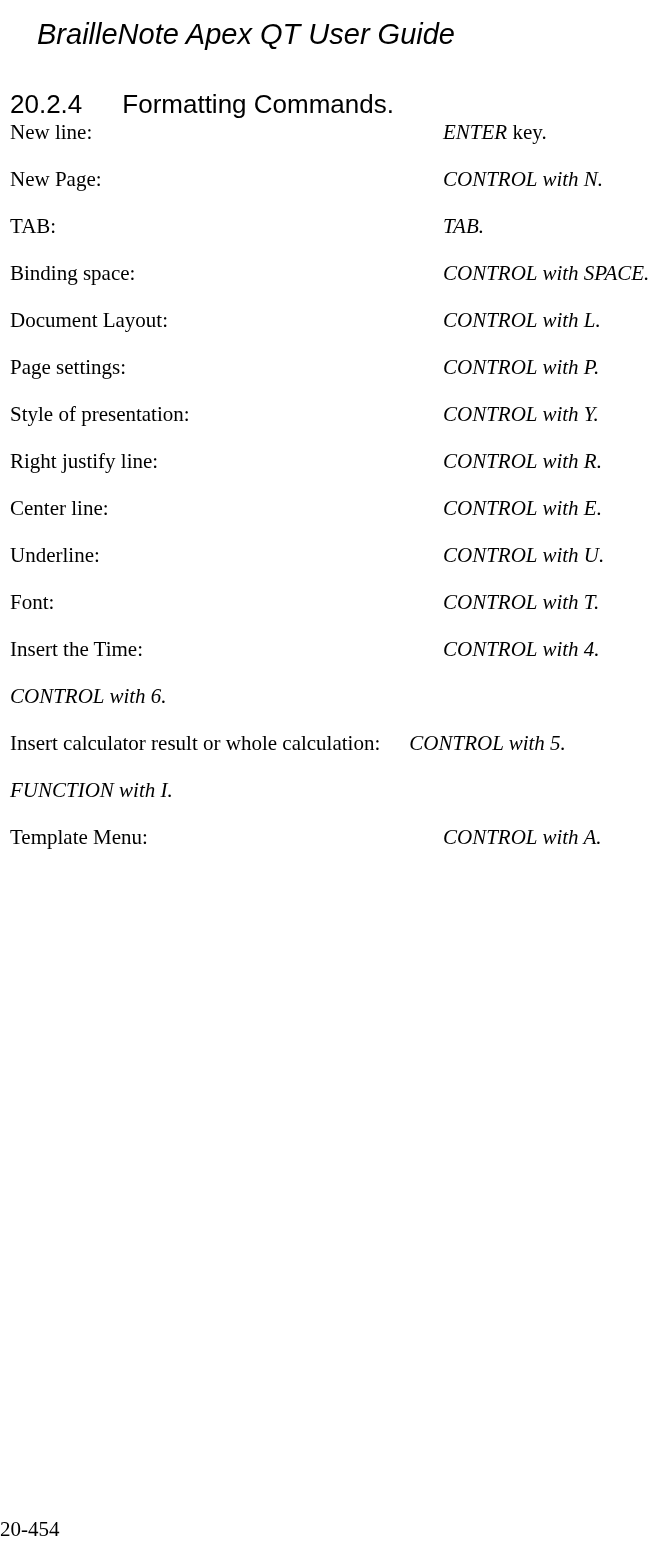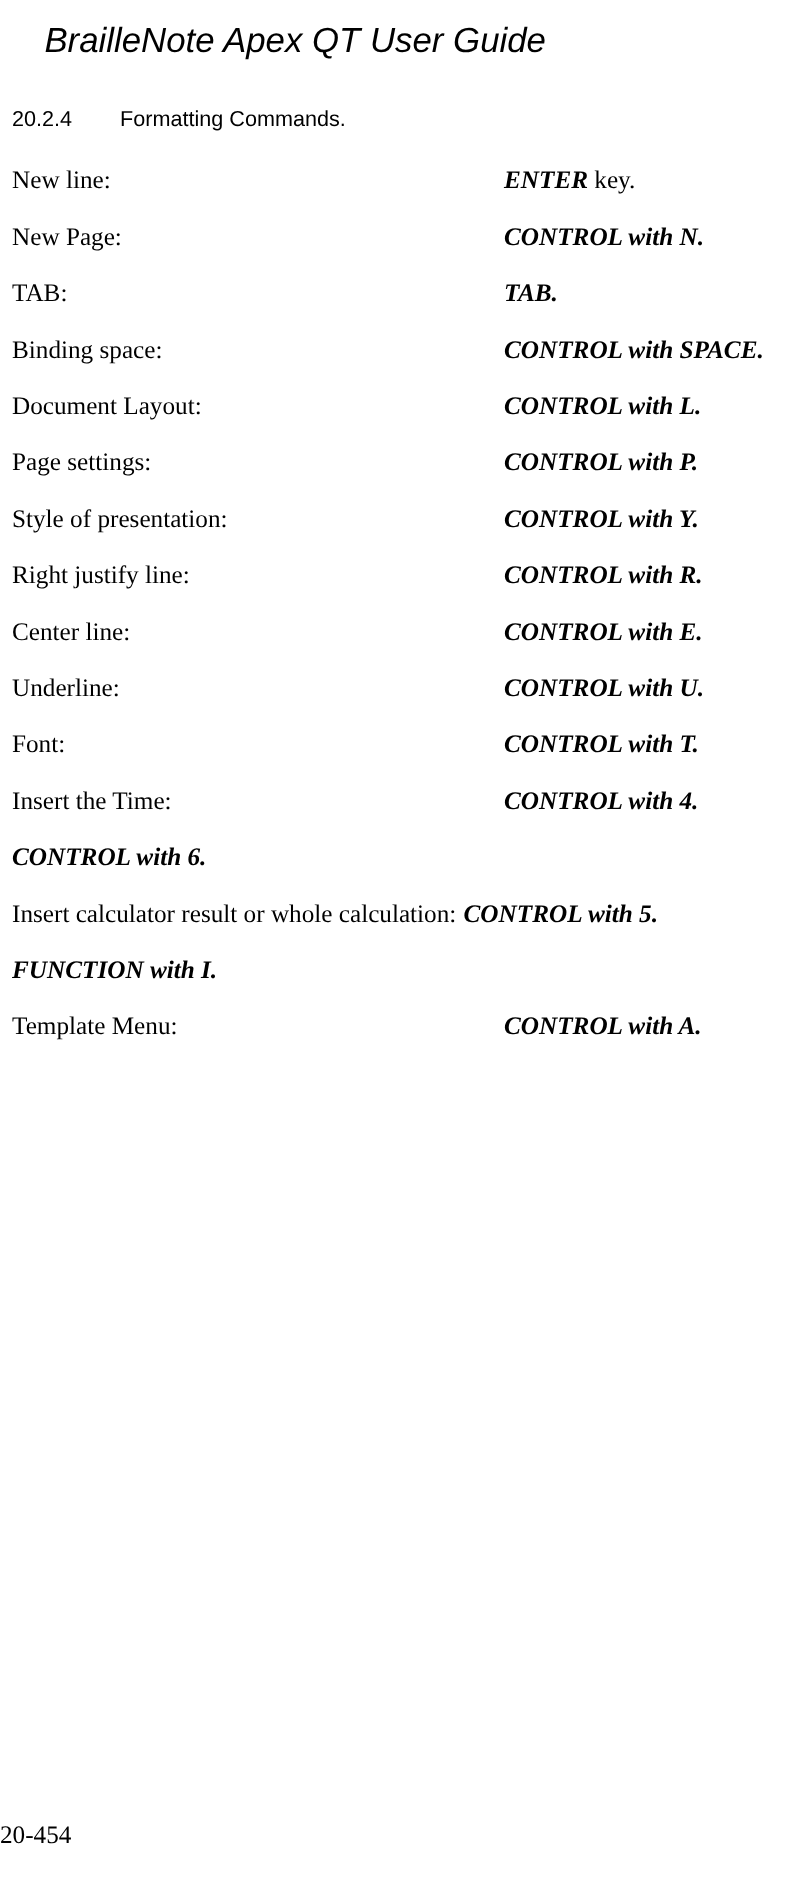--- a/index.html
+++ b/index.html
@@ -18,42 +18,42 @@
     }
     .header-title {
       font-family: Arial, Helvetica, sans-serif;
       font-style: italic;
       font-size: 29px;
       margin-bottom: 38px;
       margin-left: 27px;
     }
     .section-heading {
       font-family: Arial, Helvetica, sans-serif;
-      font-size: 18px;
+      font-size: 26px;
       font-weight: normal;
-      margin-bottom: 28px;
     }
     .section-number {
       display: inline-block;
       margin-right: 40px;
     }
     .command-row {
       font-size: 21px;
       margin-bottom: 22px;
       display: flex;
+      gap: 23px;
     }
     .command-label {
       flex: 0 0 410px;
     }
     .command-label-wide {
       flex: 0 0 auto;
       padding-right: 6px;
     }
     .command-value {
-      font-weight: bold;
+      font-weight: normal;
       font-style: italic;
     }
     .command-text-plain {
       font-weight: normal;
       font-style: normal;
     }
     .page-number {
       position: absolute;
       bottom: 24px;
       width: 100%;

